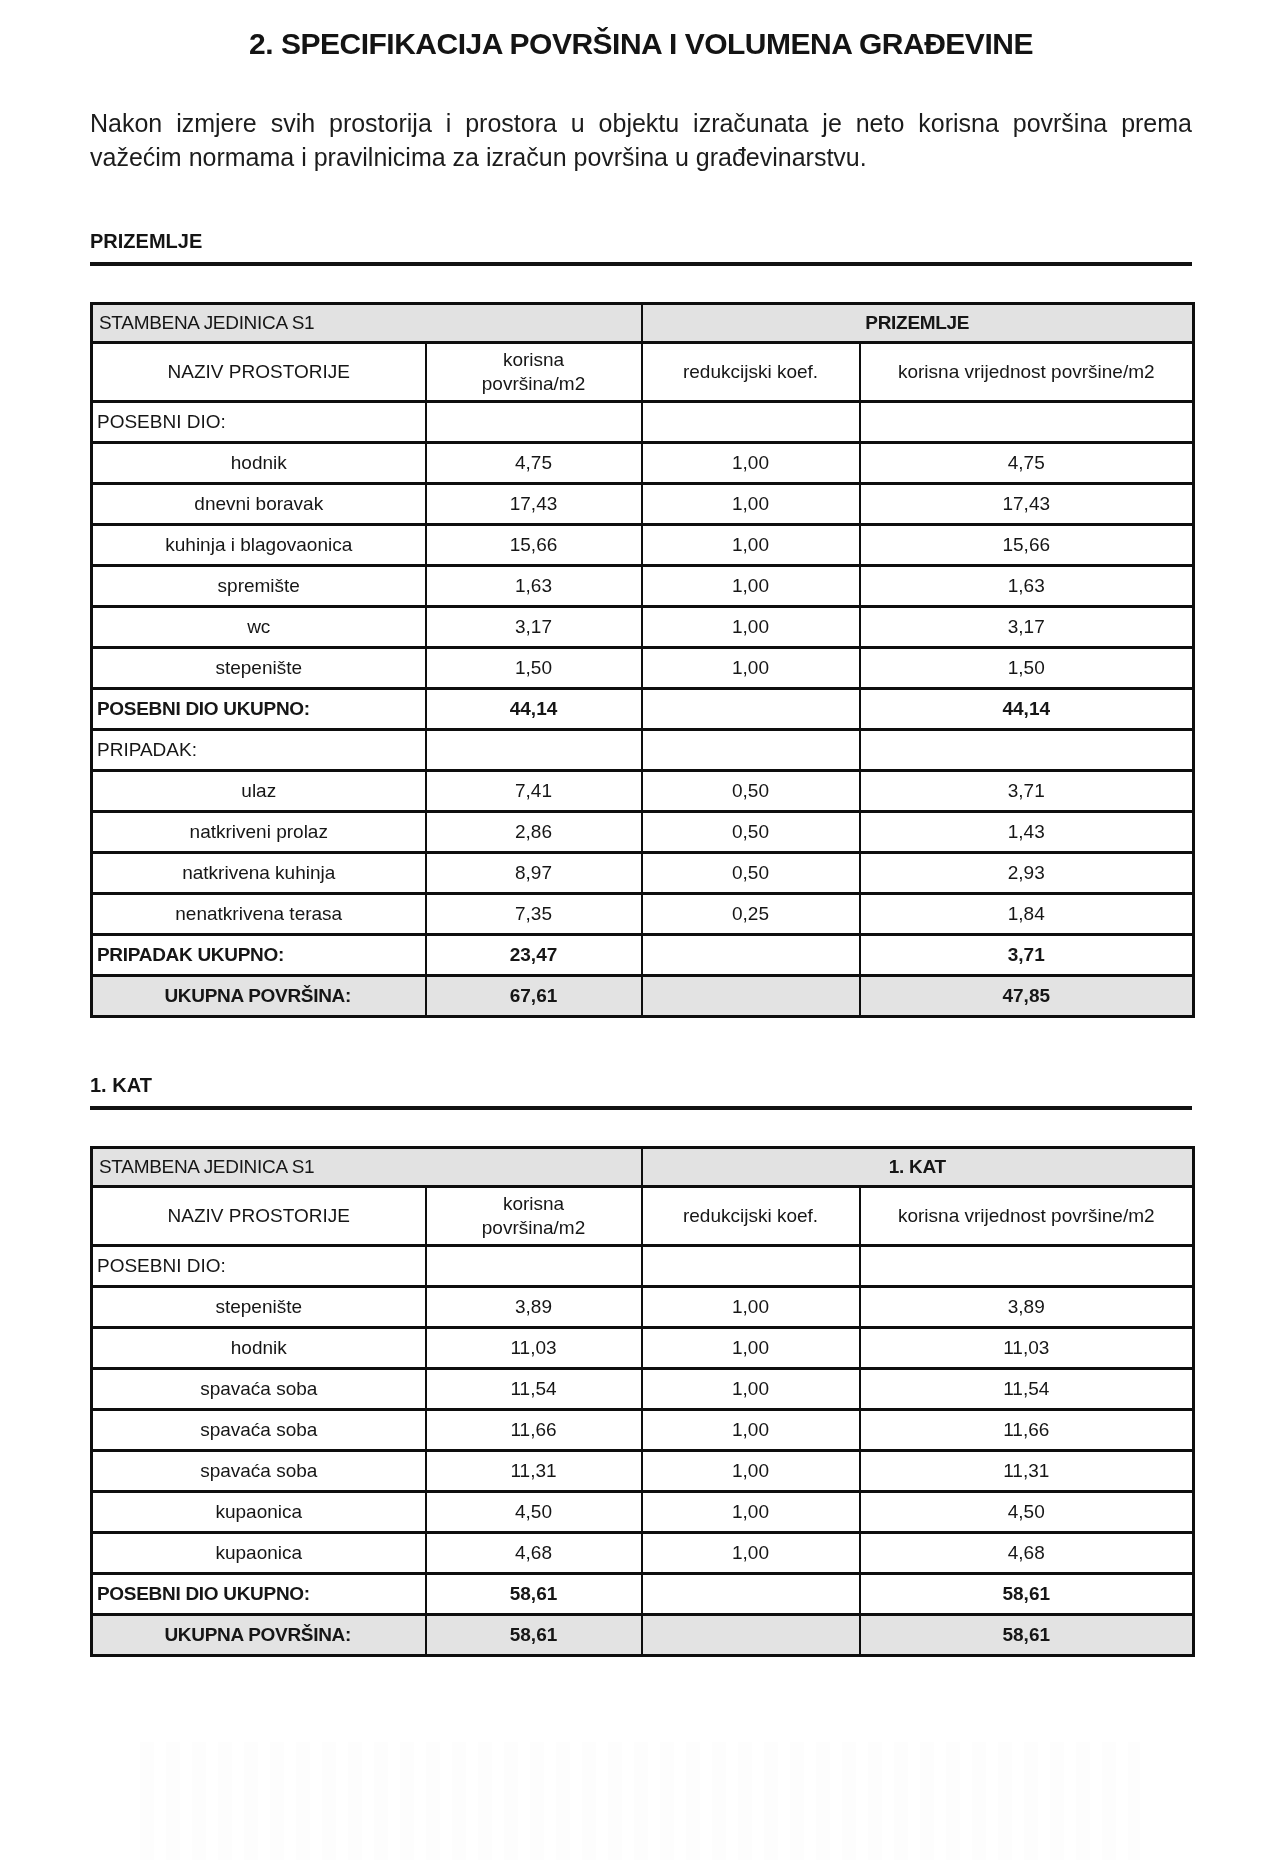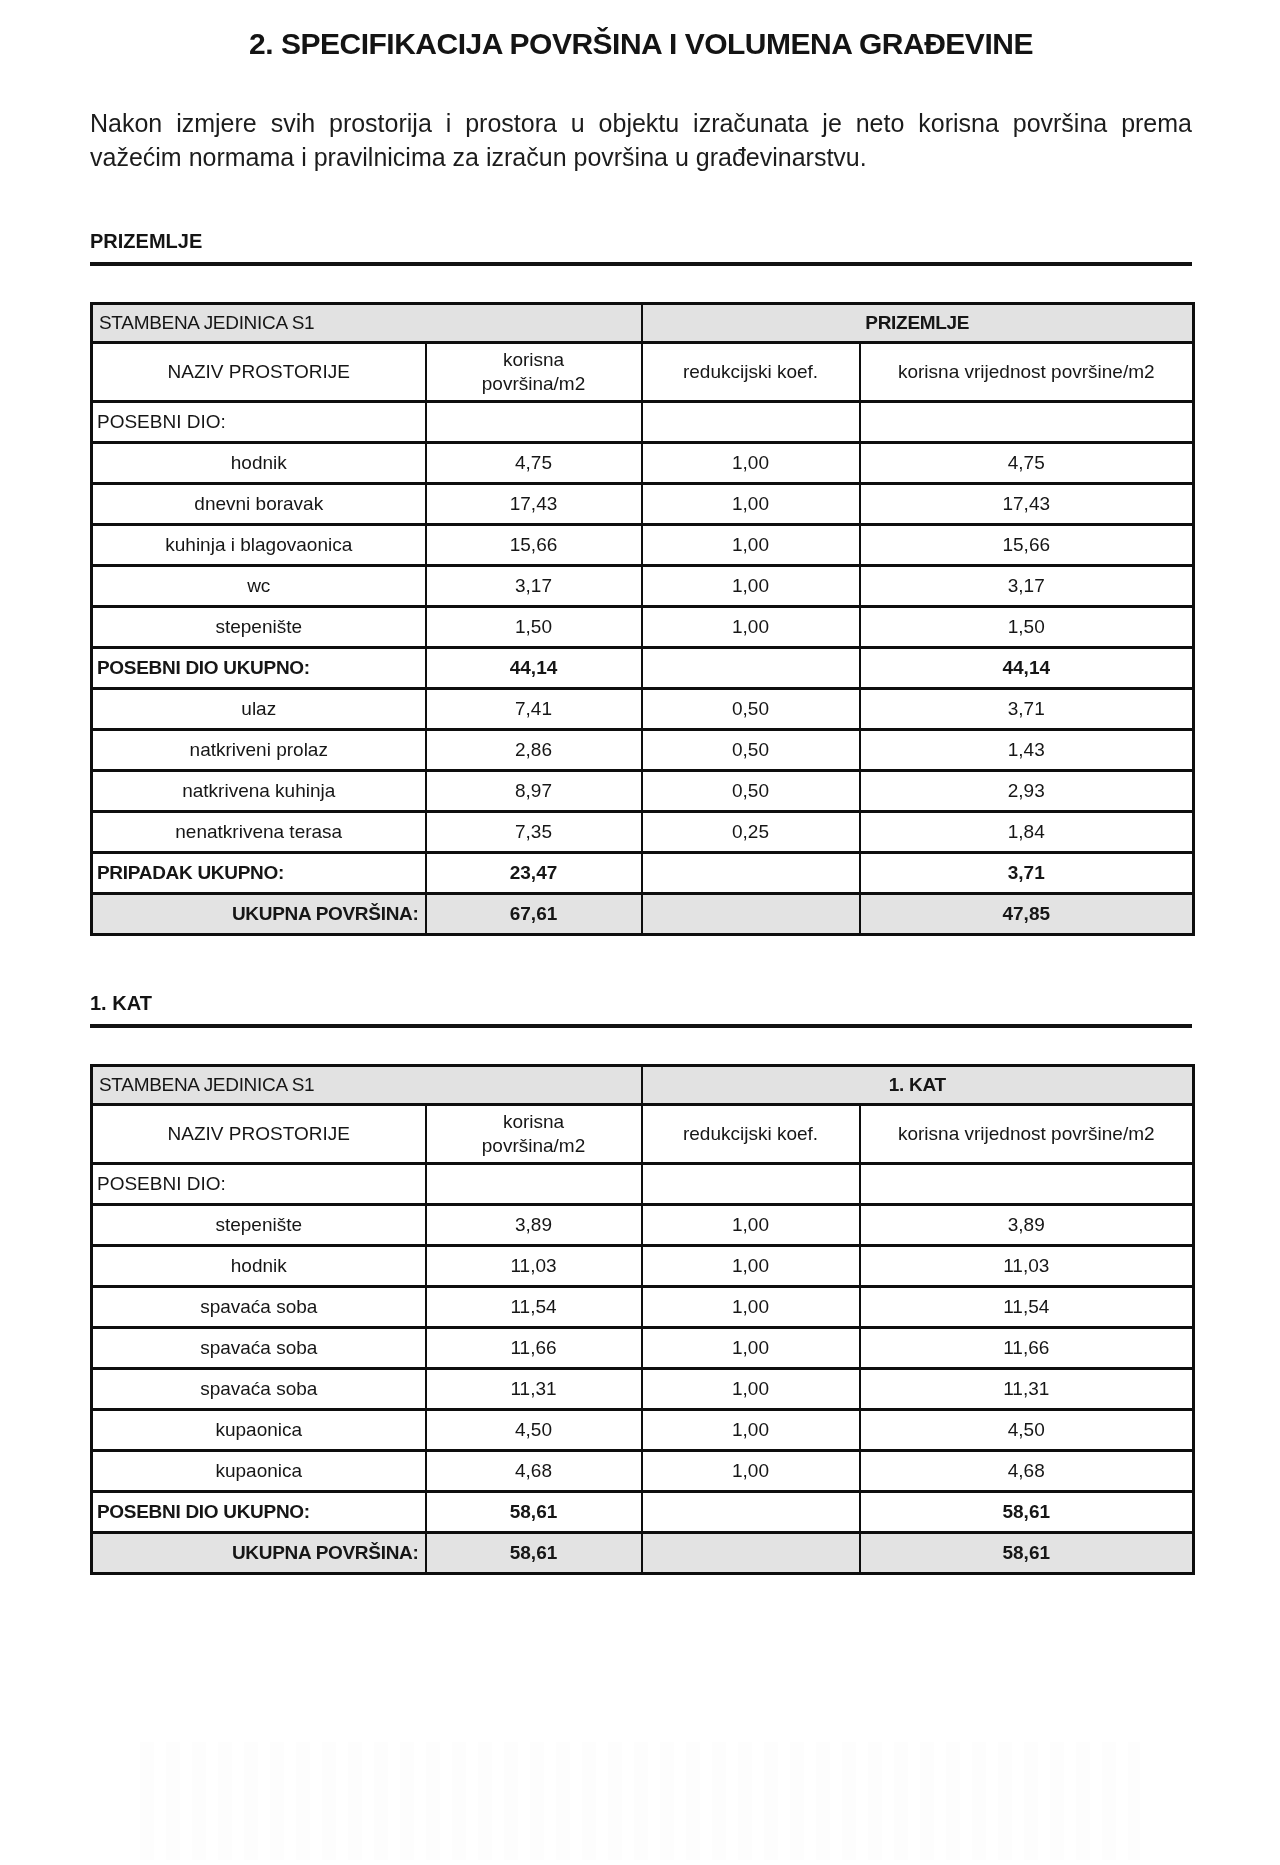--- a/index.html
+++ b/index.html
@@ -87,21 +87,21 @@
     vertical-align: middle;
     white-space: pre-line;
     line-height: 24px;
   }
   tr.data-row td { height: 38px; text-align: center; vertical-align: middle; }
   tr.data-row td.label-cell { text-align: center; }
   tr.data-row.group td.label-cell { text-align: left; padding-left: 4px; }
   tr.data-row.total td { font-weight: bold; }
   tr.data-row.total td.label-cell { text-align: left; padding-left: 4px; letter-spacing: -0.3px; }
   tr.data-row.grand td { background: #e3e3e3; font-weight: bold; }
-  tr.data-row.grand td.label-cell { text-align: right; padding-left: 4px; letter-spacing: -0.3px; }
+  tr.data-row.grand td.label-cell { text-align: center; padding-left: 4px; letter-spacing: -0.3px; }
   .scan-noise {
     position: absolute;
     left: 140px;
     top: 1742px;
     width: 1000px;
     height: 118px;
     background: repeating-linear-gradient(90deg, #fdfdfd 0 14px, #ffffff 14px 26px),
                 repeating-linear-gradient(0deg, rgba(245,245,245,0.5) 0 6px, rgba(255,255,255,0) 6px 14px);
   }
 </style>
@@ -157,36 +157,48 @@
               <td class="num-cell">1,00</td>
               <td class="num-cell">17,43</td>
             </tr>
             <tr class="data-row item">
               <td class="label-cell">kuhinja i blagovaonica</td>
               <td class="num-cell">15,66</td>
               <td class="num-cell">1,00</td>
               <td class="num-cell">15,66</td>
             </tr>
             <tr class="data-row item">
+              <td class="label-cell">spremište</td>
+              <td class="num-cell">1,63</td>
+              <td class="num-cell">1,00</td>
+              <td class="num-cell">1,63</td>
+            </tr>
+            <tr class="data-row item">
               <td class="label-cell">wc</td>
               <td class="num-cell">3,17</td>
               <td class="num-cell">1,00</td>
               <td class="num-cell">3,17</td>
             </tr>
             <tr class="data-row item">
               <td class="label-cell">stepenište</td>
               <td class="num-cell">1,50</td>
               <td class="num-cell">1,00</td>
               <td class="num-cell">1,50</td>
             </tr>
             <tr class="data-row total">
               <td class="label-cell">POSEBNI DIO UKUPNO:</td>
               <td class="num-cell">44,14</td>
               <td class="num-cell"></td>
               <td class="num-cell">44,14</td>
+            </tr>
+            <tr class="data-row group">
+              <td class="label-cell">PRIPADAK:</td>
+              <td class="num-cell"></td>
+              <td class="num-cell"></td>
+              <td class="num-cell"></td>
             </tr>
             <tr class="data-row item">
               <td class="label-cell">ulaz</td>
               <td class="num-cell">7,41</td>
               <td class="num-cell">0,50</td>
               <td class="num-cell">3,71</td>
             </tr>
             <tr class="data-row item">
               <td class="label-cell">natkriveni prolaz</td>
               <td class="num-cell">2,86</td>

